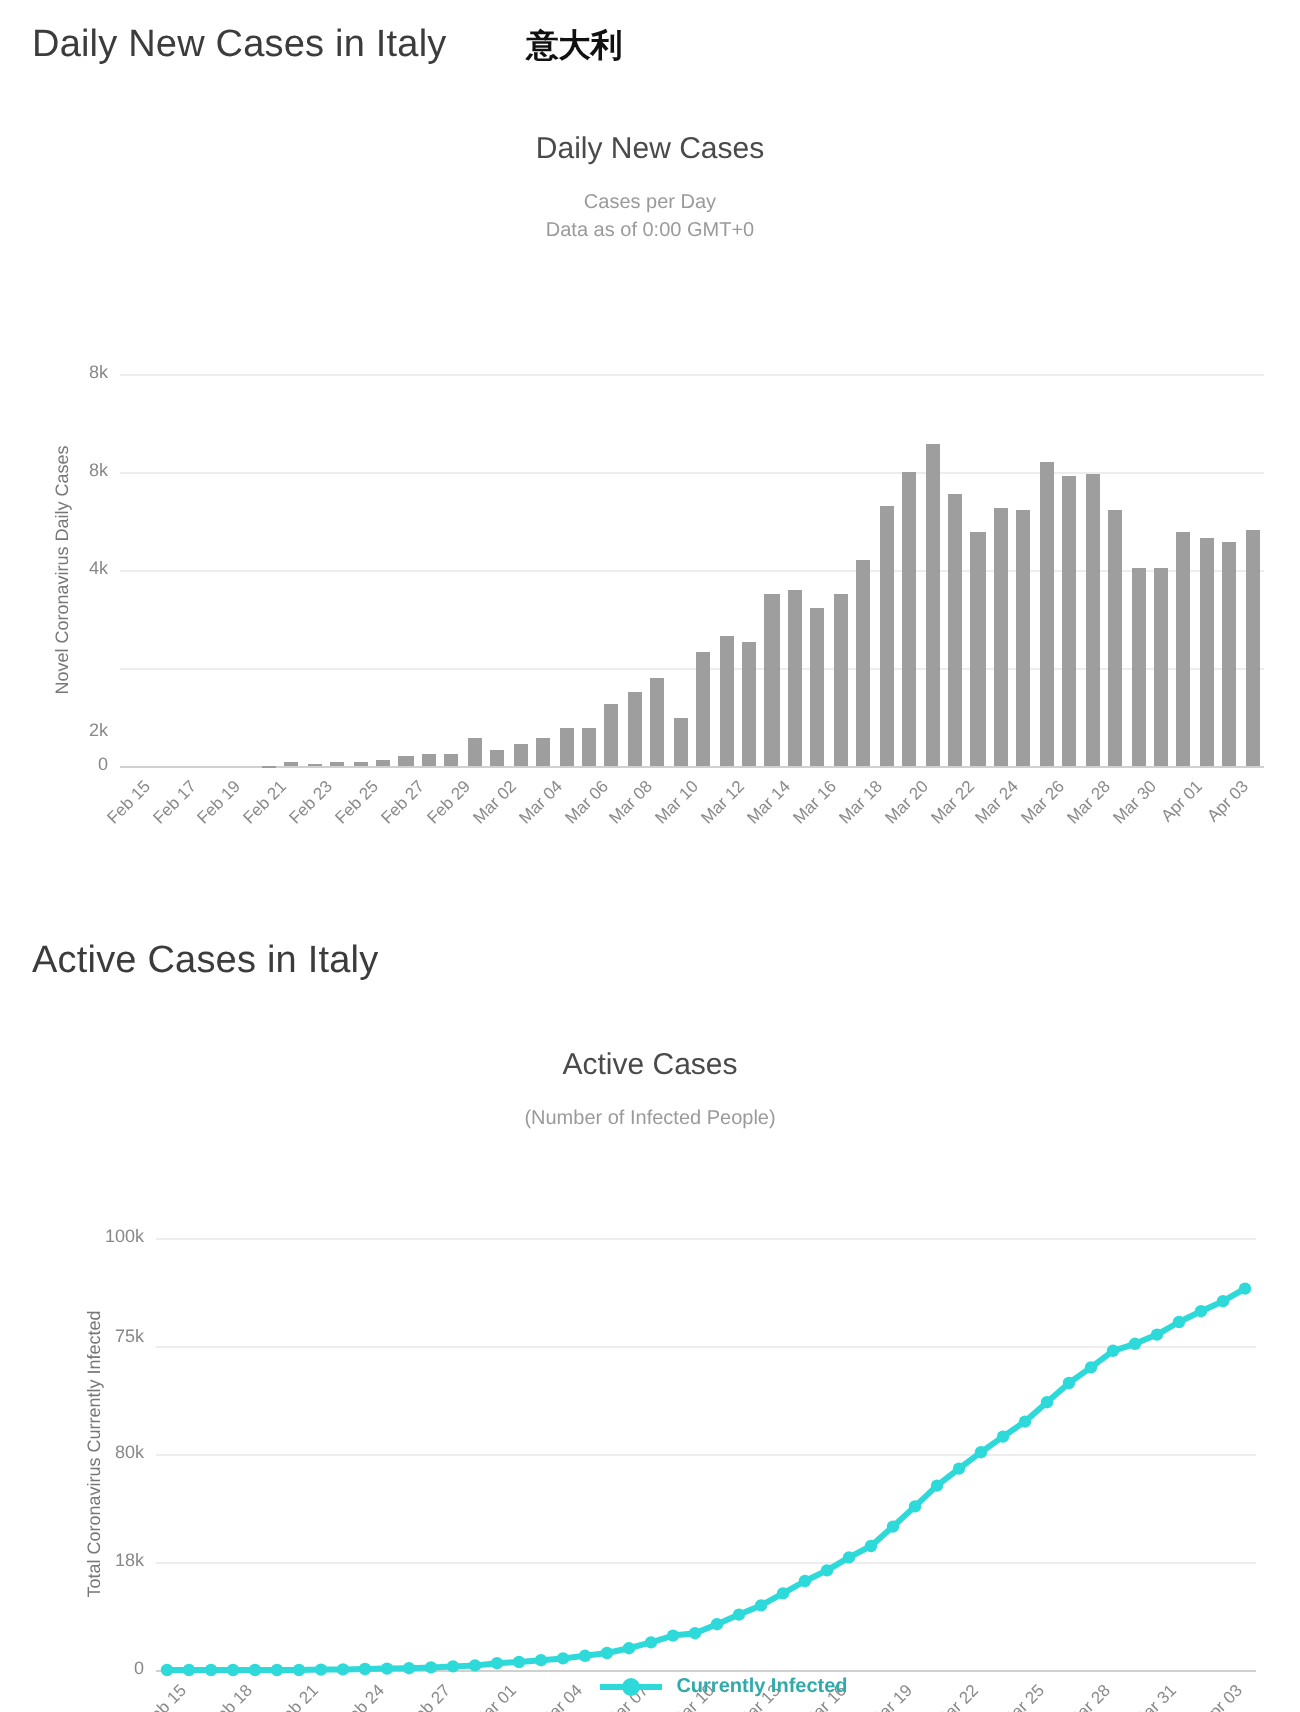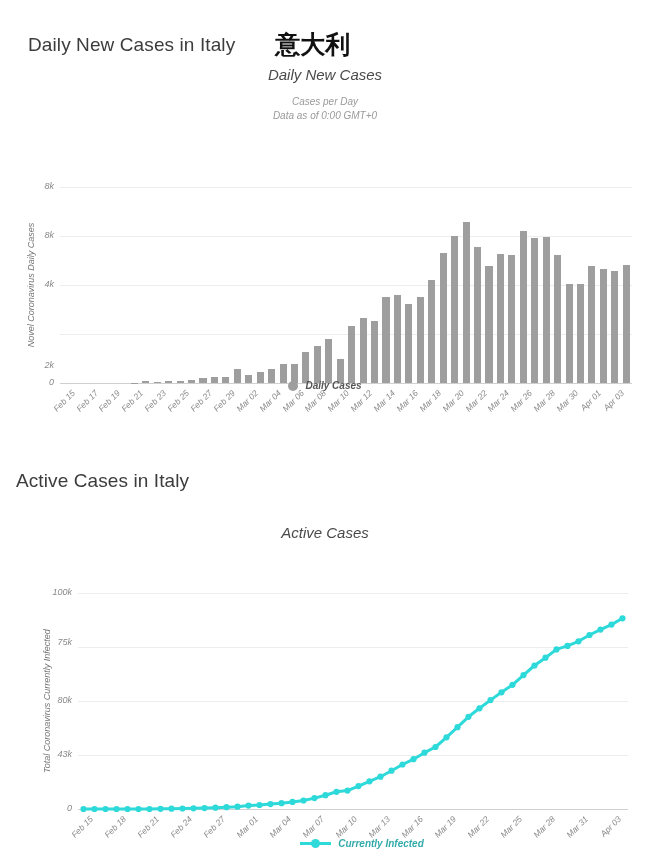--- a/index.html
+++ b/index.html
@@ -23,30 +23,29 @@
     gap: 40px;
     padding-left: 16px;
   }
   .section-title {
     font-size: 19px;
     font-weight: 400;
     color: #3c3c3c;
     letter-spacing: 0.1px;
   }
   .section-title-cn {
-    font-size: 25px;
+    font-size: 16px;
     font-weight: bold;
     color: #111;
   }
 
   
   .chart-block {
     position: relative;
     width: 650px;
-    font-style: italic;
   }
   .chart-title {
     text-align: center;
     font-size: 15px;
     color: #4a4a4a;
     font-weight: 400;
   }
   .chart-subtitle {
     text-align: center;
     font-size: 10px;
@@ -129,21 +128,21 @@
   svg.lineplot {
     position: absolute;
     left: 0;
     top: 0;
     overflow: visible;
   }
 </style>
 </head>
 <body>
 
-<div class="section-header" style="position:absolute; left:0; top:28px;margin-left:12px;">
+<div class="section-header" style="position:absolute; left:0; top:12px;">
   <div class="section-title">Daily New Cases in Italy</div>
   <div class="section-title-cn">意大利</div>
 </div>
 
 <div class="chart-block" style="position:absolute; left:0; top:62px; height:340px;">
   <div class="chart-title" style="margin-top:4px;">Daily New Cases</div>
   <div class="chart-subtitle" style="margin-top:12px;">Cases per Day</div>
   <div class="chart-subtitle">Data as of 0:00 GMT+0</div>
   <div class="plot-wrap" id="plot-daily" style="height:250px;">
       <div class="y-axis-label" style="left: 26px; top: 260px; width: 196px; text-align: center;">Novel Coronavirus Daily Cases</div>
@@ -220,38 +219,35 @@
       <div class="bar" style="left: 531.214px; width: 7.0928px; height: 144.77px; top: 115.23px; bottom: auto; background: rgb(158, 158, 158);"></div>
       <div class="bar" style="left: 542.654px; width: 7.0928px; height: 146.363px; top: 113.637px; bottom: auto; background: rgb(158, 158, 158);"></div>
       <div class="bar" style="left: 554.094px; width: 7.0928px; height: 127.816px; top: 132.184px; bottom: auto; background: rgb(158, 158, 158);"></div>
       <div class="bar" style="left: 565.534px; width: 7.0928px; height: 99.225px; top: 160.775px; bottom: auto; background: rgb(158, 158, 158);"></div>
       <div class="bar" style="left: 576.974px; width: 7.0928px; height: 99.2985px; top: 160.702px; bottom: auto; background: rgb(158, 158, 158);"></div>
       <div class="bar" style="left: 588.414px; width: 7.0928px; height: 117.159px; top: 142.841px; bottom: auto; background: rgb(158, 158, 158);"></div>
       <div class="bar" style="left: 599.854px; width: 7.0928px; height: 114.366px; top: 145.634px; bottom: auto; background: rgb(158, 158, 158);"></div>
       <div class="bar" style="left: 611.294px; width: 7.0928px; height: 112.332px; top: 147.667px; bottom: auto; background: rgb(158, 158, 158);"></div>
       <div class="bar" style="left: 622.734px; width: 7.0928px; height: 117.722px; top: 142.278px; bottom: auto; background: rgb(158, 158, 158);"></div>
     </div>
-  <div class="legend" style="top:318px; left:0;">
-    <span class="legend-dot"></span>
-    <span>Daily Cases</span>
-  </div>
 </div>
 
 <div class="section-header" style="position:absolute; left:0; top:470px;">
   <div class="section-title">Active Cases in Italy</div>
 </div>
 
 <div class="chart-block" style="position:absolute; left:0; top:520px; height:336px;">
   <div class="chart-title" style="margin-top:4px;">Active Cases</div>
+  <div class="chart-subtitle" style="margin-top:12px;">(Number of Infected People)</div>
   <div class="plot-wrap" id="plot-active" style="height:250px;">
       <div class="y-axis-label" style="left: 42px; top: 268px; width: 216px; text-align: center;">Total Coronavirus Currently Infected</div>
       <div class="gridline" style="left: 78px; width: 550px; top: 268px; background: rgb(208, 208, 208);"></div>
       <div class="ytick" style="left: 42px; width: 30px; top: 262px;">0</div>
       <div class="gridline" style="left: 78px; width: 550px; top: 214px;"></div>
-      <div class="ytick" style="left: 42px; width: 30px; top: 208px;">43k</div>
+      <div class="ytick" style="left: 42px; width: 30px; top: 208px;">18k</div>
       <div class="gridline" style="left: 78px; width: 550px; top: 160px;"></div>
       <div class="ytick" style="left: 42px; width: 30px; top: 154px;">80k</div>
       <div class="gridline" style="left: 78px; width: 550px; top: 106px;"></div>
       <div class="ytick" style="left: 42px; width: 30px; top: 96px;">75k</div>
       <div class="gridline" style="left: 78px; width: 550px; top: 52px;"></div>
       <div class="ytick" style="left: 42px; width: 30px; top: 46px;">100k</div>
       <div class="xtick" style="left: 43.5px; width: 44px; top: 273px;">Feb 15</div>
       <div class="xtick" style="left: 76.5px; width: 44px; top: 273px;">Feb 18</div>
       <div class="xtick" style="left: 109.5px; width: 44px; top: 273px;">Feb 21</div>
       <div class="xtick" style="left: 142.5px; width: 44px; top: 273px;">Feb 24</div>

